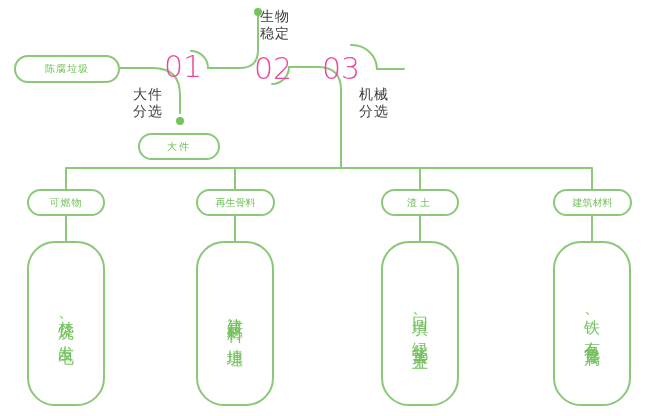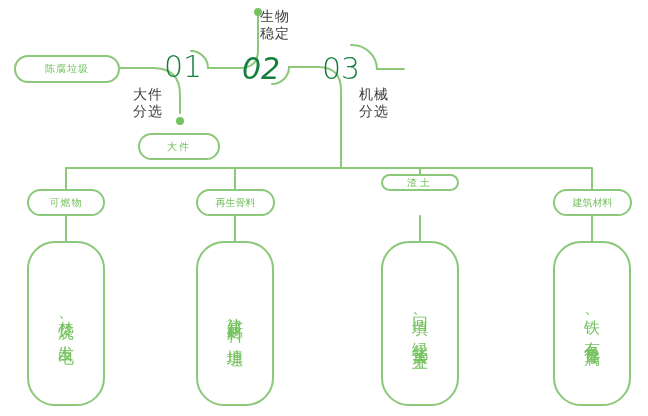--- a/index.html
+++ b/index.html
@@ -35,34 +35,34 @@
     display: flex;
     align-items: center;
     justify-content: center;
     white-space: nowrap;
     background: #ffffff;
   }
   .pill-source { left: 14px;  top: 55px;  width: 106px; height: 28px; }
   .pill-bulky  { left: 138px; top: 133px; width: 82px;  height: 27px; letter-spacing: 2px; }
   .pill-cat1   { left: 27px;  top: 189px; width: 78px;  height: 27px; }
   .pill-cat2   { left: 196px; top: 189px; width: 79px;  height: 27px; letter-spacing: 0px; }
-  .pill-cat3   { left: 381px; top: 174px; width: 78px;  height: 17px; letter-spacing: 3px; }
+  .pill-cat3   { left: 381px; top: 189px; width: 78px;  height: 27px; letter-spacing: 3px; }
   .pill-cat4   { left: 553px; top: 189px; width: 79px;  height: 27px; letter-spacing: 0px; }
 
   
   .stepnum {
     position: absolute;
-    color: #15803d;
+    color: #ec4899;
     font-size: 30px;
     font-weight: 200;
     line-height: 1;
     letter-spacing: 0px;
   }
   .num1 { left: 164px; top: 52px; }
-  .num2 { left: 242px; top: 54px; font-style: italic; }
+  .num2 { left: 254px; top: 54px; }
   .num3 { left: 322px; top: 54px; }
 
   
   .plabel {
     position: absolute;
     color: #3e3e3e;
     font-size: 14px;
     line-height: 1.18;
     letter-spacing: 1px;
     white-space: pre-line;

